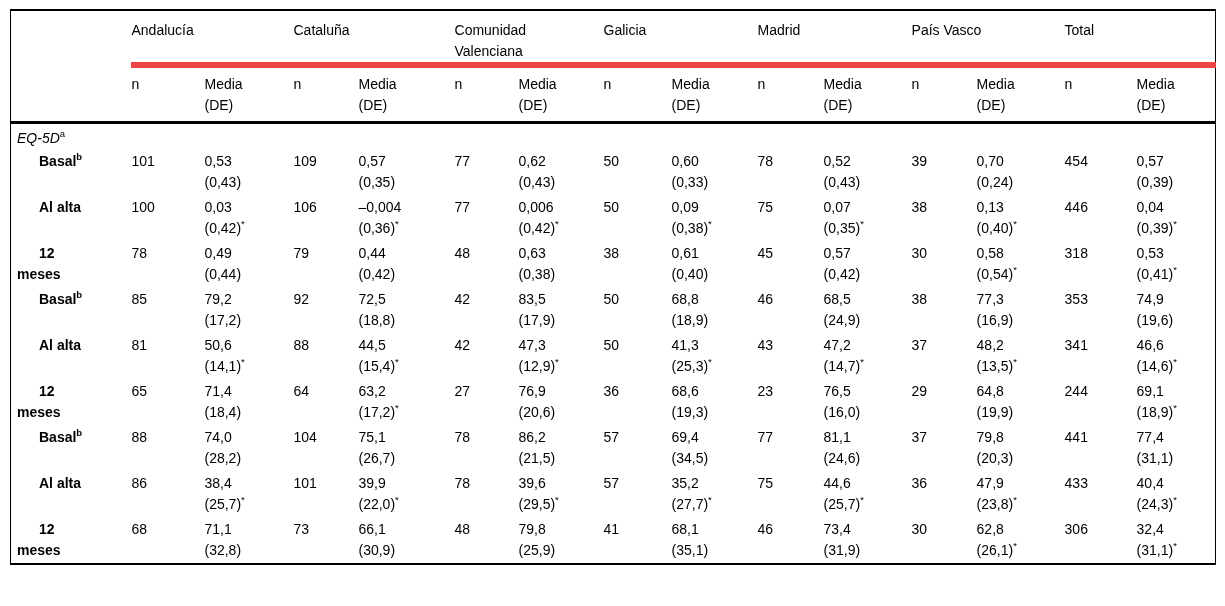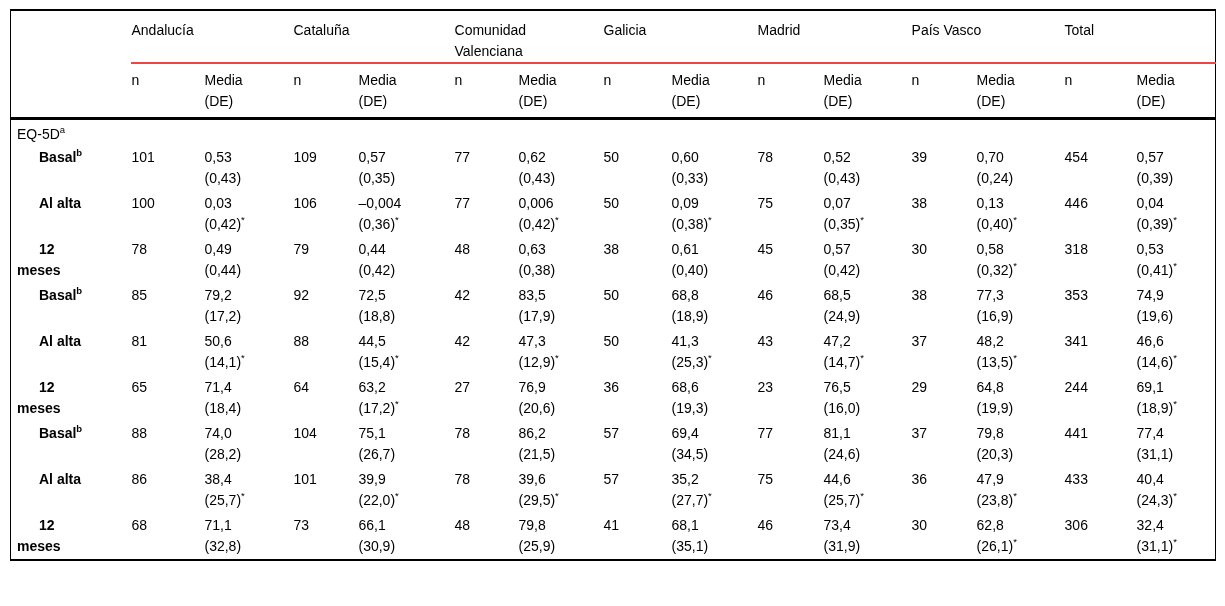--- a/index.html
+++ b/index.html
@@ -9,26 +9,26 @@
     font-size:14px;line-height:21px;
   }
   table{
     border-collapse:collapse;table-layout:fixed;
     width:1205px;margin:9px 10px 0 10px;
     border:solid #000;border-width:2px 1px 2px 1px;
   }
   th{font-weight:normal;text-align:left;vertical-align:top;white-space:pre-line;}
   td{vertical-align:top;}
   tr.region-row th{padding:9px 2px 0 1px;height:41px;}
-  tr.region-row th.rule{border-bottom:2px solid #ef4444;}
+  tr.region-row th.rule{border-bottom:6px solid #ef4444;}
   tr.sub-row th{padding:6px 2px 5px 1px;border-bottom:3px solid #000;}
   td.n-cell,td.media-cell{padding:2px 2px 2px 1px;}
   td.row-label{padding:2px 2px 2px 6px;text-indent:22px;white-space:pre-line;font-weight:bold;}
   td.section-cell{padding:4px 2px 0 6px;}
-  .sec-title{}
+  .sec-title{font-style:italic;}
   sup{font-size:9.5px;vertical-align:super;line-height:0;}
 </style>
 </head>
 <body>
 
 <table>
   <colgroup>
     <col style="width:120px">
     <col style="width:73px">
       <col style="width:89px">
@@ -120,21 +120,21 @@
         <td class="media-cell"><span>0,49</span><br><span>(0,44)</span><sup class="star"></sup></td>
         <td class="n-cell">79</td>
         <td class="media-cell"><span>0,44</span><br><span>(0,42)</span><sup class="star"></sup></td>
         <td class="n-cell">48</td>
         <td class="media-cell"><span>0,63</span><br><span>(0,38)</span><sup class="star"></sup></td>
         <td class="n-cell">38</td>
         <td class="media-cell"><span>0,61</span><br><span>(0,40)</span><sup class="star"></sup></td>
         <td class="n-cell">45</td>
         <td class="media-cell"><span>0,57</span><br><span>(0,42)</span><sup class="star"></sup></td>
         <td class="n-cell">30</td>
-        <td class="media-cell"><span>0,58</span><br><span>(0,32)</span><sup class="star">*</sup></td>
+        <td class="media-cell"><span>0,58</span><br><span>(0,54)</span><sup class="star">*</sup></td>
         <td class="n-cell">318</td>
         <td class="media-cell"><span>0,53</span><br><span>(0,41)</span><sup class="star">*</sup></td>
       </tr>
       <tr>
         <td class="row-label"><span>Basal</span><sup>b</sup></td>
         <td class="n-cell">85</td>
         <td class="media-cell"><span>79,2</span><br><span>(17,2)</span><sup class="star"></sup></td>
         <td class="n-cell">92</td>
         <td class="media-cell"><span>72,5</span><br><span>(18,8)</span><sup class="star"></sup></td>
         <td class="n-cell">42</td>

